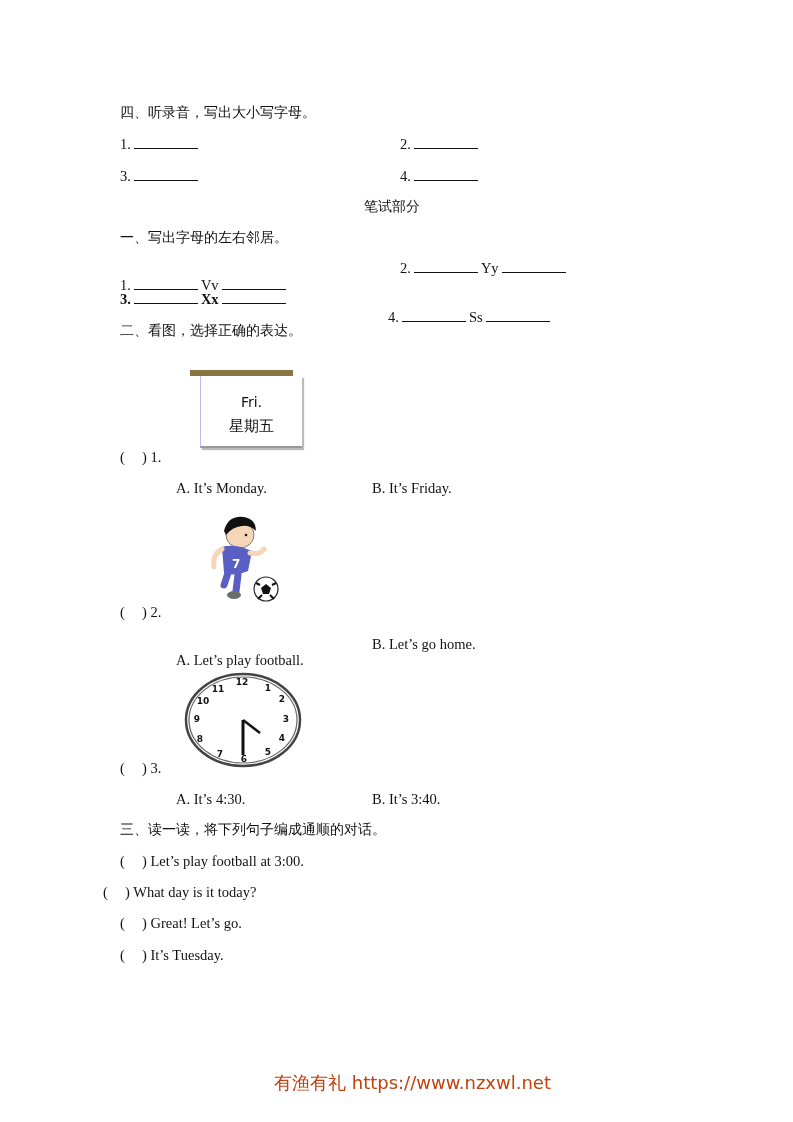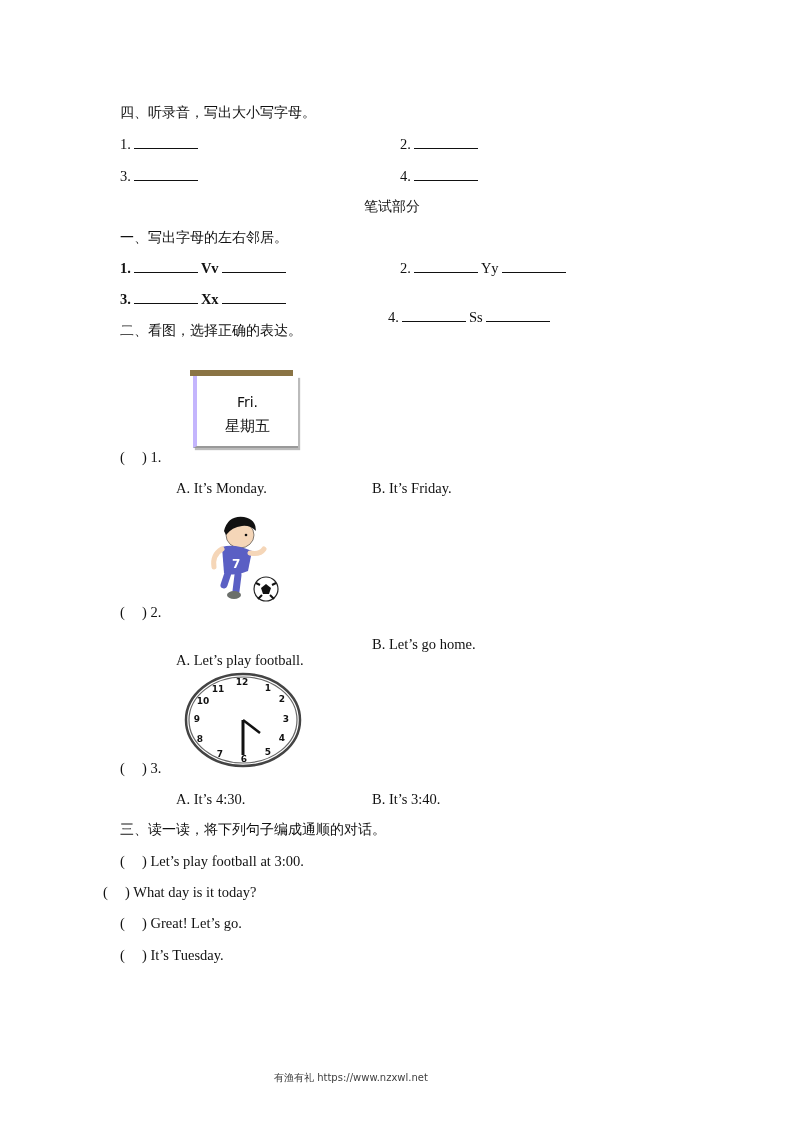--- a/index.html
+++ b/index.html
@@ -2,26 +2,26 @@
 <html><head>
 <meta charset="utf-8">
 <style>
   html,body{margin:0;padding:0;background:#fff;}
   body{width:793px;height:1122px;position:relative;overflow:hidden;
        font-family:"Liberation Serif","DejaVu Serif",serif;color:#111;font-size:14.5px;}
   .abs{position:absolute;white-space:nowrap;}
   .cn{font-family:"DejaVu Sans","Liberation Sans",sans-serif;font-size:14px;}
   .blank{display:inline-block;width:64px;border-bottom:1px solid #111;height:12px;vertical-align:baseline;margin:0 3px;}
   .paren{display:inline-block;width:22px;}
-  .footer{font-family:"DejaVu Sans","Liberation Sans",sans-serif;font-size:10px;color:#404040;}
+  .footer{font-family:"DejaVu Sans","Liberation Sans",sans-serif;font-size:18px;color:#c2410c;}
   
   .cal{position:absolute;left:188px;top:370px;width:105px;height:78px;}
   .cal .bar{position:absolute;left:2px;top:0;width:103px;height:6px;background:#8a7444;}
-  .cal .page{position:absolute;left:5px;top:6px;width:101px;height:70px;background:#fff;
-             border-left:4px solid #c4b5fd;border-bottom:2px solid #999;box-shadow:2px 2px 1px #bbb;}
+  .cal .page{position:absolute;left:12px;top:6px;width:101px;height:70px;background:#fff;
+             border-left:1px solid #c4b5fd;border-bottom:2px solid #999;box-shadow:2px 2px 1px #bbb;}
   .cal .t1{position:absolute;left:0;width:100%;top:18px;text-align:center;
            font-family:"DejaVu Sans",sans-serif;font-size:14px;}
   .cal .t2{position:absolute;left:0;width:100%;top:41px;text-align:center;
            font-family:"DejaVu Sans",sans-serif;font-size:15px;}
 </style>
 </head>
 <body>
 
 <div class="abs cn" style="left:120px;top:104px;">四、听录音，写出大小写字母。</div>
 
@@ -35,21 +35,21 @@
   <span>3.</span><span class="blank"></span>
 </div>
 <div class="abs" style="left:400px;top:168px;">
   <span>4.</span><span class="blank"></span>
 </div>
 
 <div class="abs cn" style="left:364px;top:198px;">笔试部分</div>
 
 <div class="abs cn" style="left:120px;top:229px;">一、写出字母的左右邻居。</div>
 
-<div class="abs" style="left:120px;top:260px;font-weight:bold;">
+<div class="abs" style="left:120px;top:277px;">
   <span>1.</span><span class="blank"></span><span>Vv</span><span class="blank"></span>
 </div>
 <div class="abs" style="left:400px;top:260px;">
   <span>2.</span><span class="blank"></span><span>Yy</span><span class="blank"></span>
 </div>
 <div class="abs" style="left:120px;top:291px;font-weight:bold;">
   <span>3.</span><span class="blank"></span><span>Xx</span><span class="blank"></span>
 </div>
 <div class="abs" style="left:388px;top:291px;margin-top:18px;">
   <span>4.</span><span class="blank"></span><span>Ss</span><span class="blank"></span>

